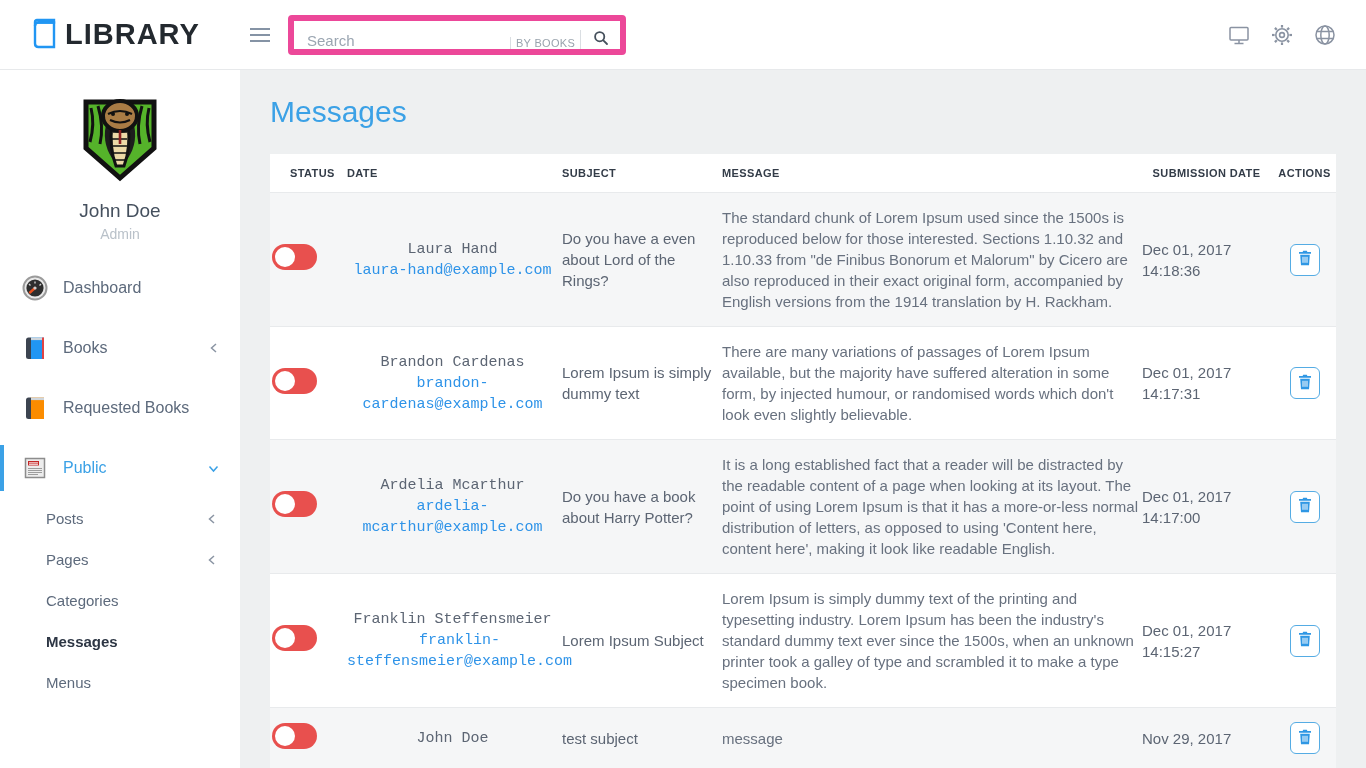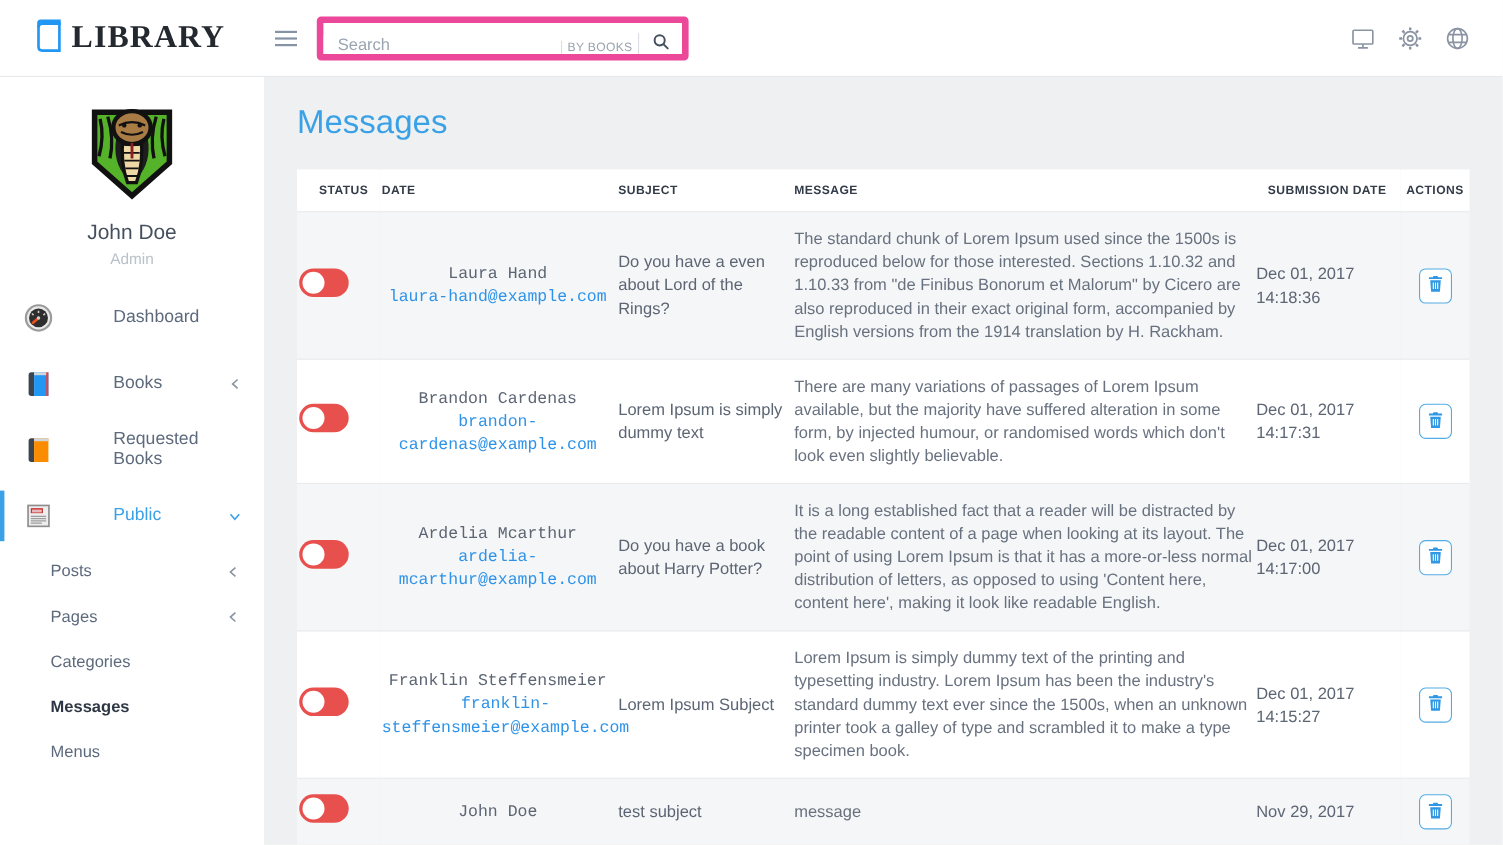--- a/index.html
+++ b/index.html
@@ -3,41 +3,41 @@
 <meta charset="utf-8">
 <style>
   * { margin:0; padding:0; box-sizing:border-box; }
   html,body { width:1366px; height:768px; overflow:hidden; background:#fff;
     font-family:"Liberation Sans", sans-serif; }
   :root { --accent:#3ba1e6; --link:#2e93e8; --toggle:#e8504e; }
 
   
   .topbar { height:70px; display:flex; align-items:center; border-bottom:1px solid #e7e9eb; background:#fff; position:relative; z-index:5; }
   .brand { width:240px; display:flex; align-items:center; padding-left:30px; }
-  .brand-text { font-size:29px; font-weight:600; color:#23292f; letter-spacing:1px; margin-left:7px;font-family:Liberation Serif, serif; }
+  .brand-text { font-size:29px; font-weight:600; color:#23292f; letter-spacing:1px; margin-left:7px; }
   .hamburger { margin-left:10px; width:26px; height:22px; display:flex; flex-direction:column; justify-content:center; gap:4px; background:none; border:none; cursor:pointer; }
   .hamburger span { display:block; width:20px; height:2px; background:#8593a5; }
   .searchbox { margin-left:12px; height:40px; display:flex; align-items:flex-end; border:6px solid #ec4899; border-radius:4px; background:#fff; overflow:hidden; }
   .searchbox input { width:216px; border:none; outline:none; padding:0 13px; font-size:15px; color:#3c4654; font-family:inherit; }
   .searchbox input::placeholder { color:#9aa5b1; }
   .search-filter { width:70px; display:flex; align-items:center; justify-content:center; font-size:11px; color:#99a3ad; border-left:1px solid #dadee2; letter-spacing:.3px; background:#fff; border-top:none; border-bottom:none; border-right:none; cursor:pointer; font-family:inherit;}
   .search-btn { width:40px; display:flex; align-items:center; justify-content:center; background:#fff; border:none; border-left:1px solid #dadee2; cursor:pointer; }
   .topbar-spacer { flex:1; }
   .topbar-icons { display:flex; align-items:center; gap:17px; margin-right:28px; }
   .topbar-icons button { background:none; border:none; cursor:pointer; width:26px; height:26px; display:flex; align-items:center; justify-content:center; }
 
   
   .sidebar { position:absolute; left:0; top:70px; width:240px; height:698px; background:#fff; overflow:hidden; }
   .sidebar::after { content:''; position:absolute; left:0; right:0; bottom:0; height:26px; background:#fff; }
   .profile { text-align:center; padding-top:24px; }
   .profile .avatar { display:inline-block; }
   .profile-name { font-size:19px; color:#45505e; margin-top:10px; }
   .profile-role { font-size:14px; color:#b9c1c9; margin-top:4px; }
   .nav { margin-top:16px; }
-  .nav-item { height:60px; display:flex; align-items:center; padding:0 20px 0 22px; position:relative; cursor:pointer;gap:40px; }
+  .nav-item { height:60px; display:flex; align-items:center; padding:0 20px 0 22px; position:relative; cursor:pointer; }
   .nav-item .nicon { width:26px; height:26px; margin-right:15px; flex:0 0 auto; }
   .nav-item .nlabel { font-size:16px; color:#5d6a7c; }
   .nav-item.active .nlabel { color:var(--accent); }
   .nav-item.active::before { content:''; position:absolute; left:0; top:7px; bottom:7px; width:4px; background:var(--accent); }
   .nav-sub { }
   .nav-sub-item { height:41px; display:flex; align-items:center; padding:0 22px 0 46px; cursor:pointer; }
   .nav-sub-item .nlabel { font-size:15px; color:#5d6a7c; }
   .nav-sub-item.active .nlabel { font-weight:bold; color:#2d3644; }
   .chev { margin-left:auto; display:flex; align-items:center; }
 

